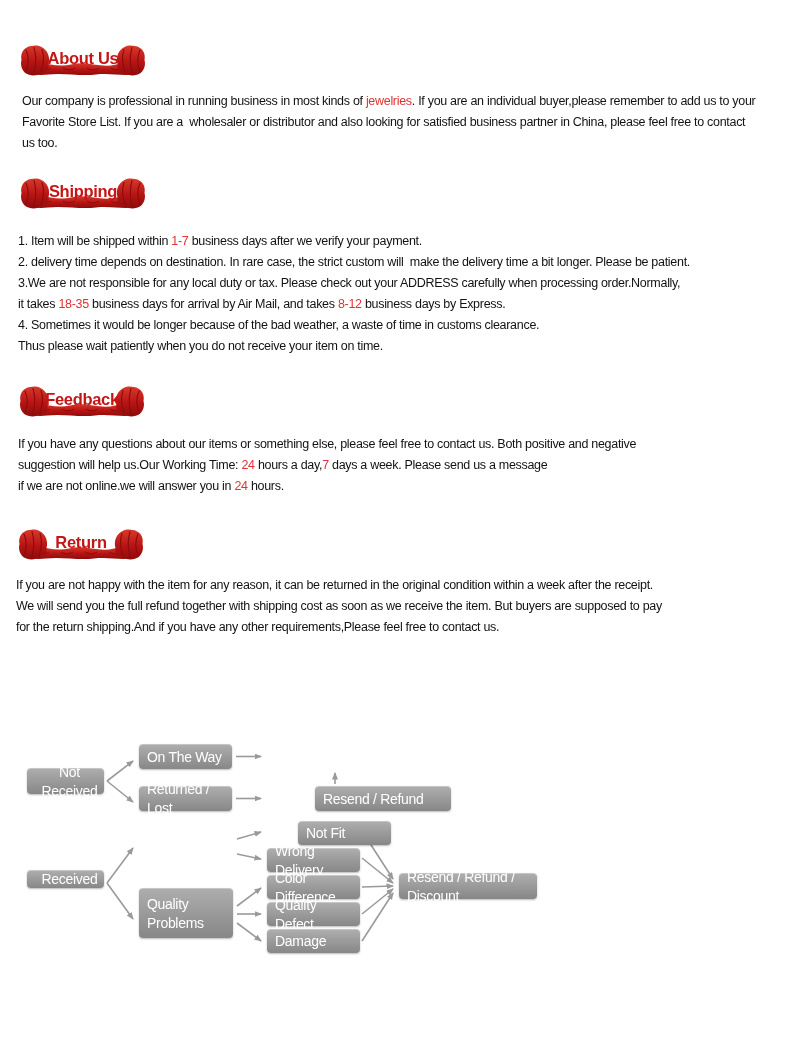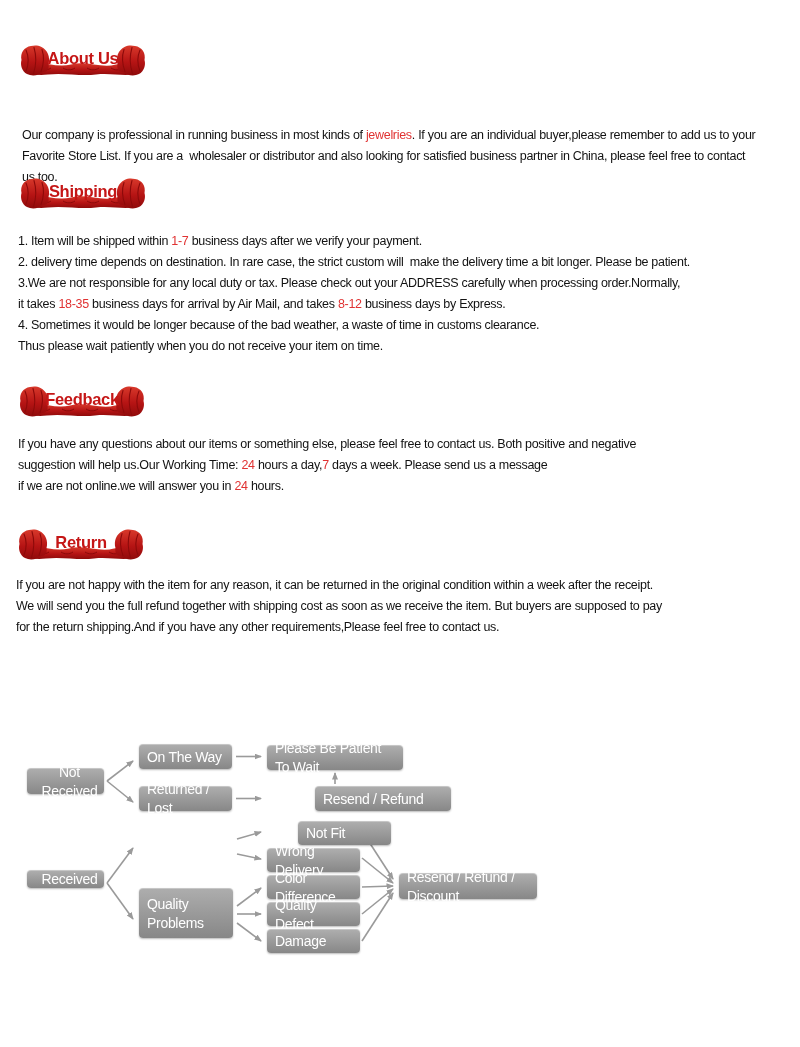--- a/index.html
+++ b/index.html
@@ -11,21 +11,21 @@
   .ribbon-text{
     font-family:"Liberation Sans", sans-serif;font-size:16.5px;font-weight:bold;
     fill:#c51616;text-anchor:middle;letter-spacing:-0.3px;
   }
   .para{
     position:absolute;font-size:12.5px;line-height:21px;letter-spacing:-0.3px;
     white-space:pre;color:#121212;
   }
   .para .red{color:#e03232;}
   #banner-about{left:19px;top:44px;}
-  #text-about{left:22px;top:91px;margin-top:34px;}
+  #text-about{left:22px;top:91px;}
   #banner-shipping{left:19px;top:177px;}
   #text-shipping{left:18px;top:231px;}
   #banner-feedback{left:18px;top:385px;}
   #text-feedback{left:18px;top:434px;}
   #banner-return{left:17px;top:528px;}
   #text-return{left:16px;top:575px;}
   #flowchart{position:absolute;left:0;top:727px;width:560px;height:235px;}
   #flow-arrows{position:absolute;left:0;top:0;width:560px;height:235px;}
   .fc-box{
     position:absolute;box-sizing:border-box;border-radius:4px;
@@ -113,21 +113,20 @@
       <line x1="362" y1="131" x2="393" y2="156"></line>
       <line x1="362" y1="160" x2="393" y2="159"></line>
       <line x1="362" y1="187" x2="393" y2="162"></line>
       <line x1="362" y1="214" x2="393" y2="166"></line>
     </g>
   </svg>
 
   <div class="fc-box fc-center" style="left:27px;top:41px;width:77px;height:26px;">Not Received</div>
   <div class="fc-box" style="left:139px;top:17px;width:93px;height:25px;">On The Way</div>
   <div class="fc-box" style="left:139px;top:59px;width:93px;height:25px;">Returned / Lost</div>
-  <div class="fc-box" style="left:267px;top:18px;width:136px;height:25px;">Please Be Patient To Wait</div>
   <div class="fc-box" style="left:267px;top:59px;width:136px;height:25px;margin-left:48px;">Resend / Refund</div>
   <div class="fc-box fc-center" style="left:27px;top:143px;width:77px;height:18px;">Received</div>
   <div class="fc-box" style="left:139px;top:161px;width:94px;height:50px;">Quality Problems</div>
   <div class="fc-box" style="left:267px;top:94px;width:93px;height:24px;margin-left:31px;">Not Fit</div>
   <div class="fc-box" style="left:267px;top:121px;width:93px;height:24px;">Wrong Delivery</div>
   <div class="fc-box" style="left:267px;top:148px;width:93px;height:24px;">Color Difference</div>
   <div class="fc-box" style="left:267px;top:175px;width:93px;height:24px;">Quality Defect</div>
   <div class="fc-box" style="left:267px;top:202px;width:93px;height:24px;">Damage</div>
   <div class="fc-box" style="left:399px;top:146px;width:138px;height:26px;">Resend / Refund / Discount</div>
 </div>

